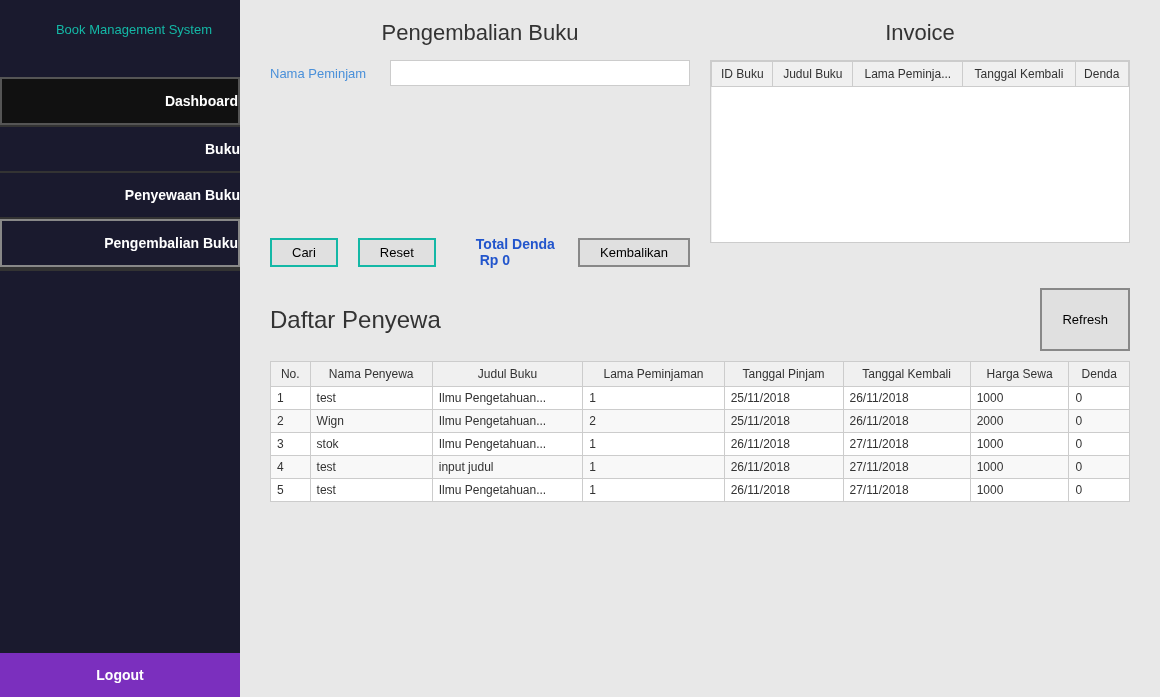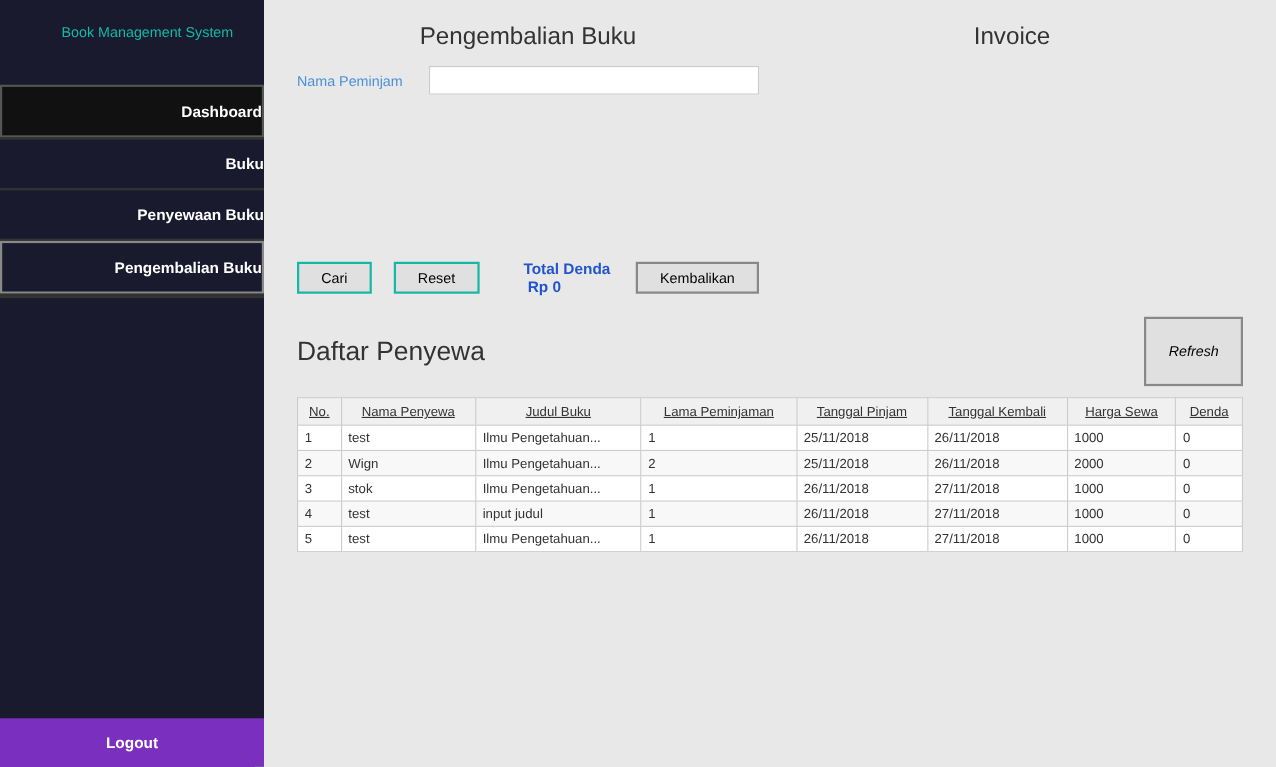--- a/index.html
+++ b/index.html
@@ -197,38 +197,36 @@
       font-size: 24px;
       color: #333;
       font-weight: normal;
     }
     .btn-refresh {
       padding: 22px 20px;
       border: 2px solid #888;
       background: #e0e0e0;
       cursor: pointer;
       font-size: 13px;
-      font-style: italic;
     }
 
     .data-table {
       width: 100%;
       border-collapse: collapse;
       font-size: 12px;
       background: white;
     }
     .data-table th {
       background: #f0f0f0;
       border: 1px solid #ccc;
       padding: 5px 6px;
       text-align: center;
       font-weight: normal;
       color: #333;
       white-space: nowrap;
-      text-decoration: underline;
     }
     .data-table td {
       border: 1px solid #ccc;
       padding: 4px 6px;
       background: white;
       color: #333;
     }
     .data-table tr:nth-child(odd) td { background: #fff; }
     .data-table tr:nth-child(even) td { background: #f8f8f8; }
   </style>
@@ -273,20 +271,38 @@
         <span class="total-denda">
           <span>Total Denda</span>
           &nbsp;<span style="font-weight:bold;color:#2255cc;">Rp 0</span>
         </span>
         <button class="btn-kembalikan">Kembalikan</button>
       </div>
     </div>
 
     <div class="panel-right">
       <div class="panel-title">Invoice</div>
+      <div class="invoice-table-wrapper">
+        <table class="invoice-table">
+          <thead>
+            <tr>
+              <th>ID Buku</th>
+              <th>Judul Buku</th>
+              <th>Lama Peminja...</th>
+              <th>Tanggal Kembali</th>
+              <th>Denda</th>
+            </tr>
+          </thead>
+          <tbody>
+            <tr>
+              <td colspan="5" style="height:155px; border:none; background:white;"></td>
+            </tr>
+          </tbody>
+        </table>
+      </div>
     </div>
 
   </div>
 
   <div>
     <div class="daftar-header">
       <span class="daftar-title">Daftar Penyewa</span>
       <button class="btn-refresh">Refresh</button>
     </div>
 

